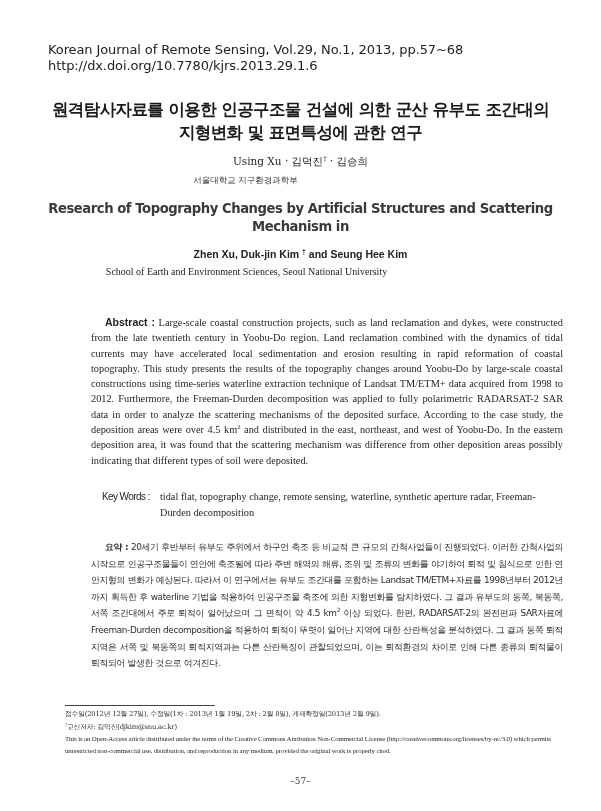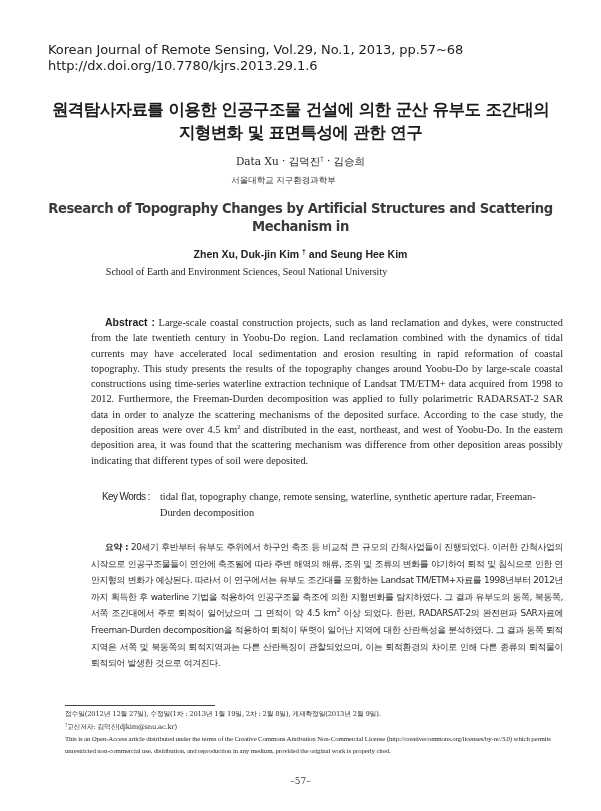--- a/index.html
+++ b/index.html
@@ -1,21 +1,21 @@
 <!DOCTYPE html>
 <html><head>
   <meta charset="utf-8">
   <style>
     html, body { margin: 0; padding: 0; background: #ffffff; }
     body { width: 601px; height: 811px; position: relative; overflow: hidden; color: #1a1a1a; }
     .abs { position: absolute; }
     .header { left: 48px; top: 42px; font-family: "DejaVu Sans", sans-serif; font-size: 13px; line-height: 16px; color: #222; letter-spacing: -0.1px; }
     .kr-title { left: 30px; width: 541px; top: 98px; text-align: center; font-family: "DejaVu Sans", sans-serif; font-weight: bold; font-size: 16.5px; line-height: 23px; color: #1a1a1a; letter-spacing: -0.6px; }
     .kr-authors { left: 0; width: 601px; top: 155px; text-align: center; font-family: "DejaVu Serif", serif; font-size: 10.5px; color: #222; }
-    .kr-affil { left: 0; width: 491px; top: 175px; text-align: center; font-family: "DejaVu Sans", sans-serif; font-size: 8.5px; color: #333; padding-left: 38px; }
+    .kr-affil { left: 0; width: 491px; top: 175px; text-align: center; font-family: "DejaVu Sans", sans-serif; font-size: 8.5px; color: #333; }
     .en-title { left: 30px; width: 541px; top: 200px; text-align: center; font-family: "DejaVu Sans", sans-serif; font-weight: bold; font-size: 13.2px; line-height: 18px; color: #3a3a3a; letter-spacing: -0.45px; }
     .en-authors { left: 0; width: 601px; top: 248px; text-align: center; font-family: "Liberation Sans", sans-serif; font-weight: bold; font-size: 10.5px; color: #222; }
     .en-affil { left: 0; width: 493px; top: 266px; text-align: center; font-family: "Liberation Serif", serif; font-size: 10px; color: #222; }
     .abstract { left: 91px; width: 472px; top: 315px; font-family: "Liberation Serif", serif; font-size: 10.3px; line-height: 15.3px; text-align: justify; color: #1f1f1f; }
     .abstract .first { text-indent: 14px; }
     .abstract .label { font-family: "Liberation Sans", sans-serif; font-weight: bold; font-size: 10.5px; }
     .keywords { left: 102px; width: 462px; top: 489px; font-family: "Liberation Serif", serif; font-size: 10.3px; line-height: 16px; color: #1f1f1f; }
     .keywords .kw-label { font-family: "Liberation Sans", sans-serif; font-size: 10px; letter-spacing: -0.6px; position: absolute; left: 0; top: 0; }
     .keywords .kw-text { margin-left: 58px; display: block; }
     .korean-abstract { left: 91px; width: 472px; top: 539px; font-family: "DejaVu Sans", sans-serif; font-size: 8.9px; line-height: 16.6px; text-align: justify; color: #2a2a2a; letter-spacing: -0.35px; }
@@ -33,21 +33,21 @@
 <div class="abs header">
   <div>Korean Journal of Remote Sensing, Vol.29, No.1, 2013, pp.57~68</div>
   <div>http://dx.doi.org/10.7780/kjrs.2013.29.1.6</div>
 </div>
 
 <div class="abs kr-title">
   <div>원격탐사자료를 이용한 인공구조물 건설에 의한 군산 유부도 조간대의</div>
   <div>지형변화 및 표면특성에 관한 연구</div>
 </div>
 
-<div class="abs kr-authors"><span>Data Xu · 김덕진</span><sup>†</sup><span> · 김승희</span></div>
+<div class="abs kr-authors"><span>Using Xu · 김덕진</span><sup>†</sup><span> · 김승희</span></div>
 
 <div class="abs kr-affil">서울대학교 지구환경과학부</div>
 
 <div class="abs en-title">
   <div>Research of Topography Changes by Artificial Structures and Scattering Mechanism in</div>
 </div>
 
 <div class="abs en-authors"><span>Zhen Xu, Duk-jin Kim </span><sup>†</sup><span> and Seung Hee Kim</span></div>
 
 <div class="abs en-affil">School of Earth and Environment Sciences, Seoul National University</div>

